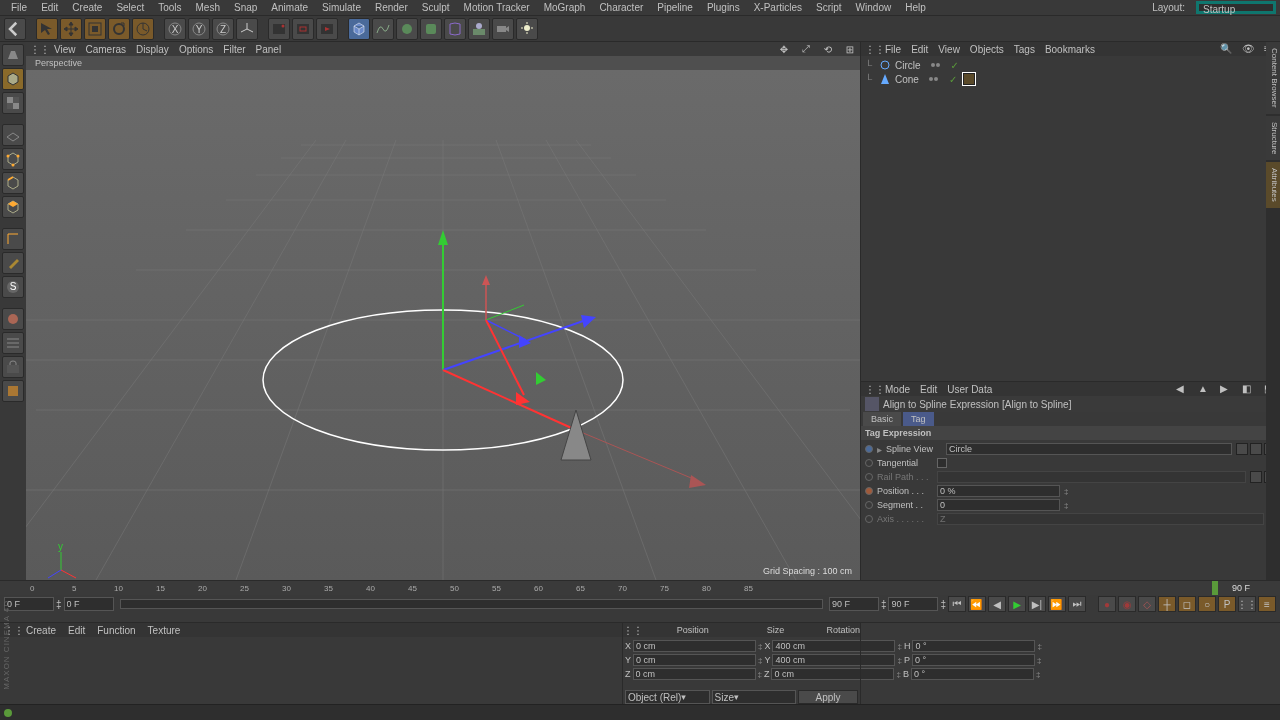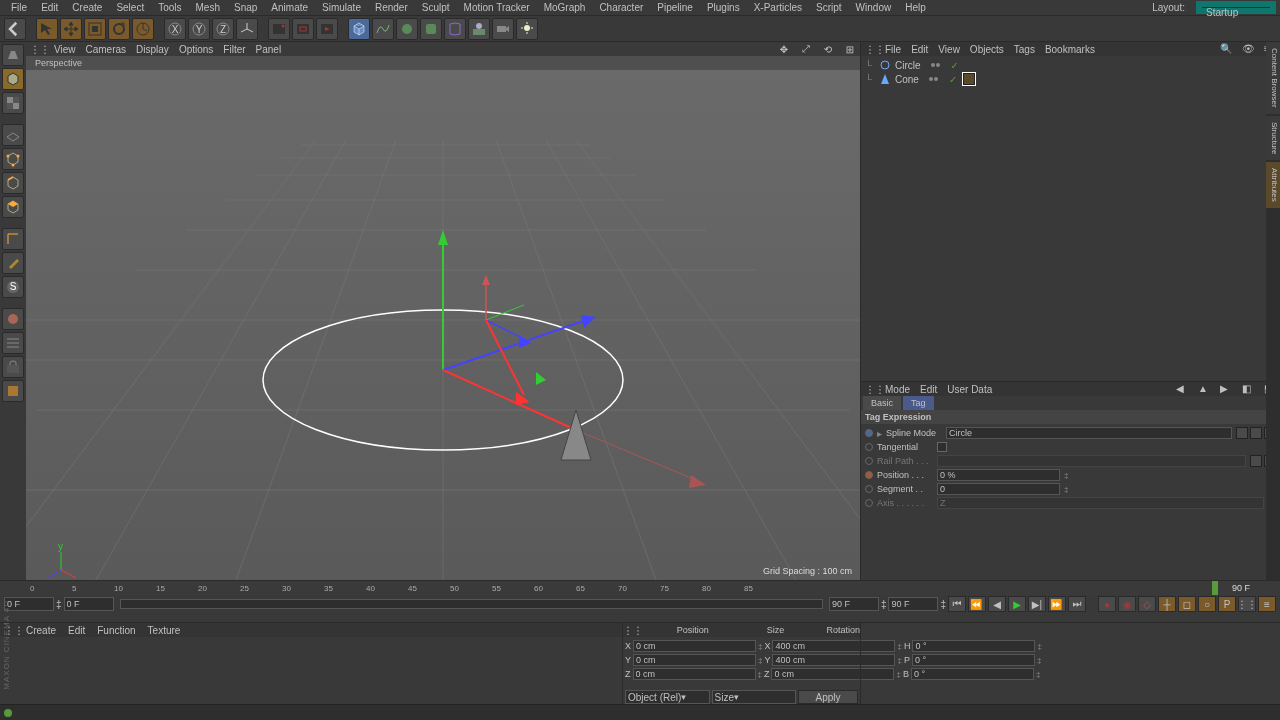--- a/index.html
+++ b/index.html
@@ -3,21 +3,21 @@
 <meta charset="utf-8">
 <style>
 * { margin: 0; padding: 0; box-sizing: border-box; font-family: Arial, sans-serif; font-size: 10px; user-select: none; }
 body { background: #3a3a3a; color: #c0c0c0; width: 1280px; height: 720px; overflow: hidden; position: relative; }
 
 
 .menubar { height: 16px; background: #393939; display: flex; align-items: center; padding: 0 4px; border-bottom: 1px solid #2a2a2a; }
 .menubar span { padding: 0 7px; cursor: pointer; }
 .menubar .spacer { flex: 1; }
 .menubar .layout-label { margin-right: 4px; }
-.menubar .layout-select { background: #2e2e2e; color: #c0c0c0; border: 6px solid #0f766e; height: 13px; font-size: 10px; padding: 0 4px; width: 80px; }
+.menubar .layout-select { background: #2e2e2e; color: #c0c0c0; border: 3px solid #0f766e; height: 13px; font-size: 10px; padding: 0 4px; width: 80px; }
 
 
 .toolbar { height: 26px; background: #393939; display: flex; align-items: center; padding: 0 4px; gap: 2px; border-bottom: 1px solid #2a2a2a; }
 .tool-btn { width: 22px; height: 22px; background: #4a4a4a; border: 1px solid #2a2a2a; display: flex; align-items: center; justify-content: center; cursor: pointer; border-radius: 2px; }
 .tool-btn.active { background: #8a6a2a; }
 .tool-btn.orange { background: #7a5a2a; }
 .tool-sep { width: 6px; }
 .tool-btn svg { width: 16px; height: 16px; }
 .undo-btn { width: 22px; height: 22px; background: #4a4a4a; border: 1px solid #2a2a2a; display:flex;align-items:center;justify-content:center;border-radius:2px;cursor:pointer; }
 
@@ -494,30 +494,34 @@
         <span>Mode</span>
         <span>Edit</span>
         <span>User Data</span>
         <div class="asp"></div>
         <div class="aicon">◀</div>
         <div class="aicon">▲</div>
         <div class="aicon">▶</div>
         <div class="aicon">◧</div>
         <div class="aicon">⬒</div>
       </div>
+      <div class="attr-header">
+        <div class="hicon"></div>
+        <span>Align to Spline Expression [Align to Spline]</span>
+      </div>
       <div class="attr-tabs">
         <div class="attr-tab">Basic</div>
         <div class="attr-tab active">Tag</div>
       </div>
       <div class="attr-section-header">Tag Expression</div>
       <div class="attr-body">
         <div class="attr-row">
           <span class="bullet blue"></span>
           <span style="color:#888">▸</span>
-          <span class="alabel">Spline Mode</span>
+          <span class="alabel">Spline View</span>
           <input class="afield" value="Circle" style="">
           <div class="aicons">
             <div class="ai"></div>
             <div class="ai"></div>
             <div class="ai"></div>
           </div>
         </div>
         <div class="attr-row">
           <span class="bullet"></span>
           <span class="alabel">Tangential</span>

